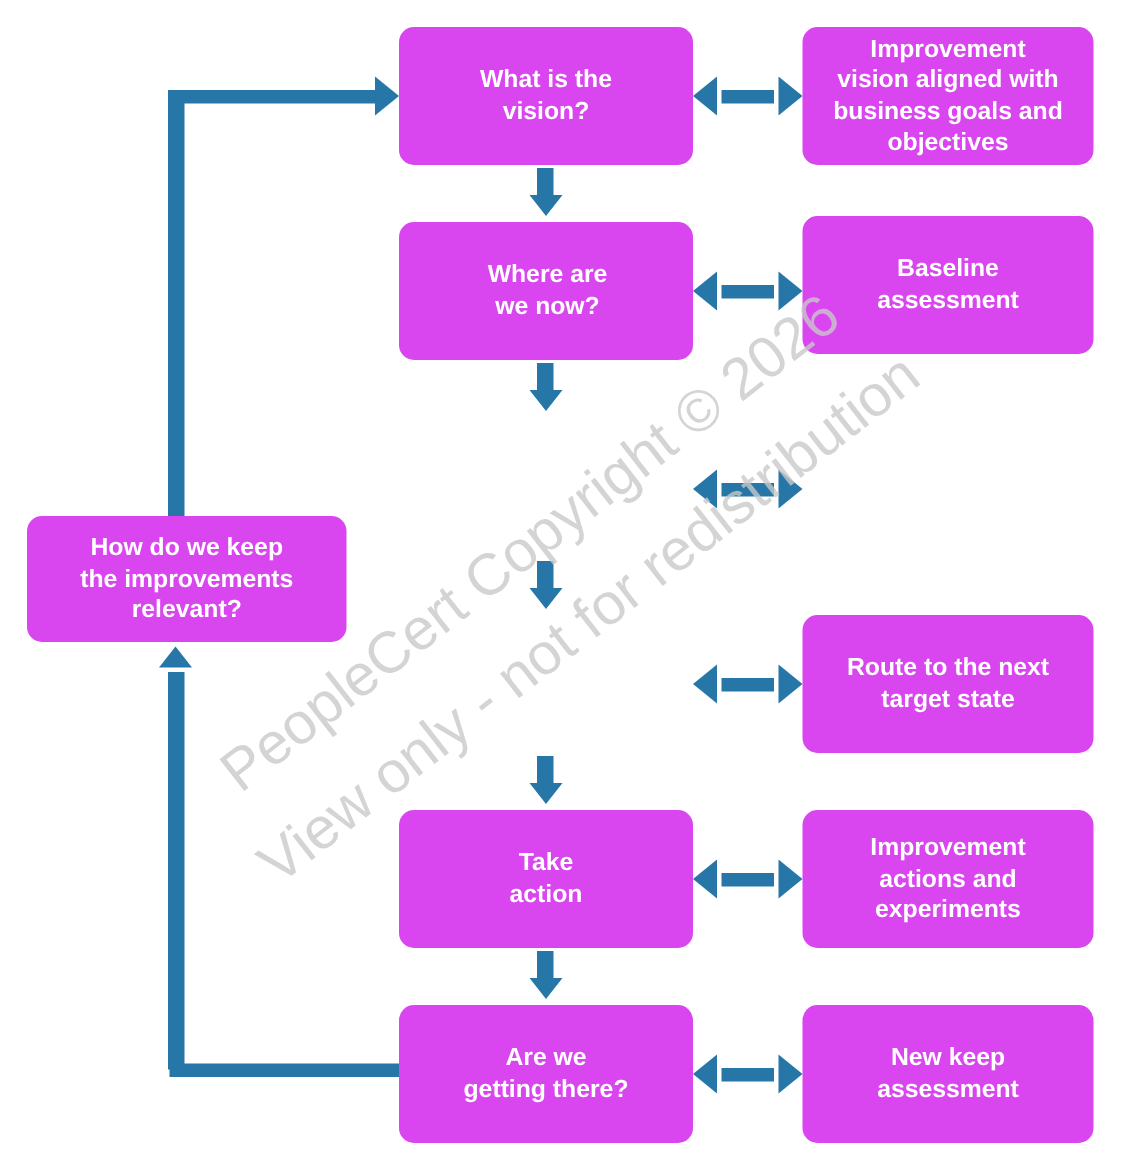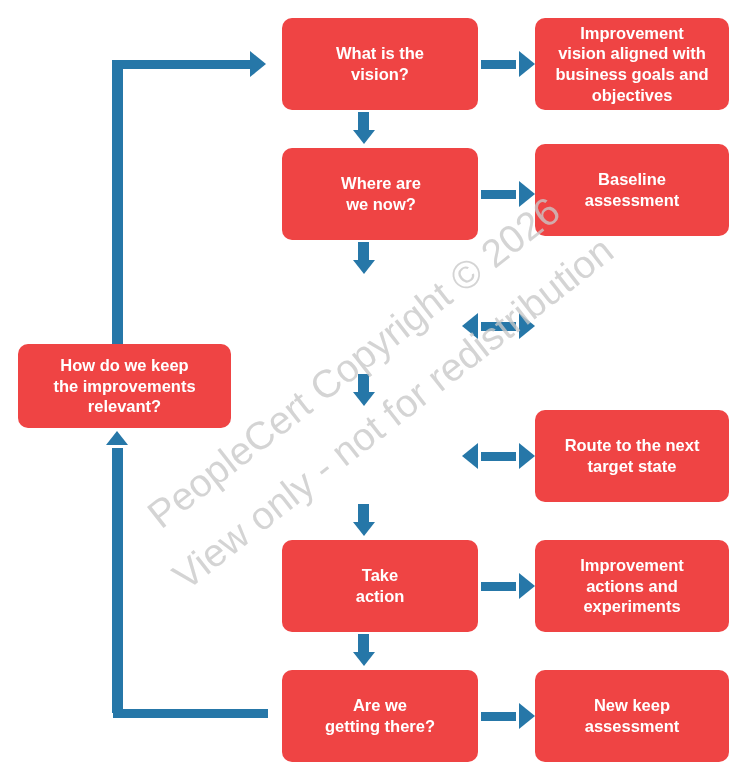--- a/index.html
+++ b/index.html
@@ -14,35 +14,35 @@
     position: relative;
     width: 747px;
     height: 777px;
     background: #ffffff;
     overflow: hidden;
   }
   
   .node {
     position: absolute;
     box-sizing: border-box;
-    background: #ef4444;
+    background: #d946ef;
     border-radius: 10px;
     color: #ffffff;
     font-weight: bold;
     font-size: 16.5px;
     line-height: 1.25;
     text-align: center;
     display: flex;
     align-items: center;
     justify-content: center;
     padding: 6px 10px;
     z-index: 4;
     white-space: pre-line;
   }
-  .node.mid   { left: 282px; width: 196px; height: 92px; }
+  .node.mid   { left: 266px; width: 196px; height: 92px; }
   .node.right { left: 535px; width: 194px; height: 92px; }
   .node.loop  { left: 18px;  top: 344px; width: 213px; height: 84px; }
 
   
   .conn { position: absolute; z-index: 3; }
 
   
   .vdash {
     width: 11px;
     background-image: linear-gradient(#2677A8 0 0);

